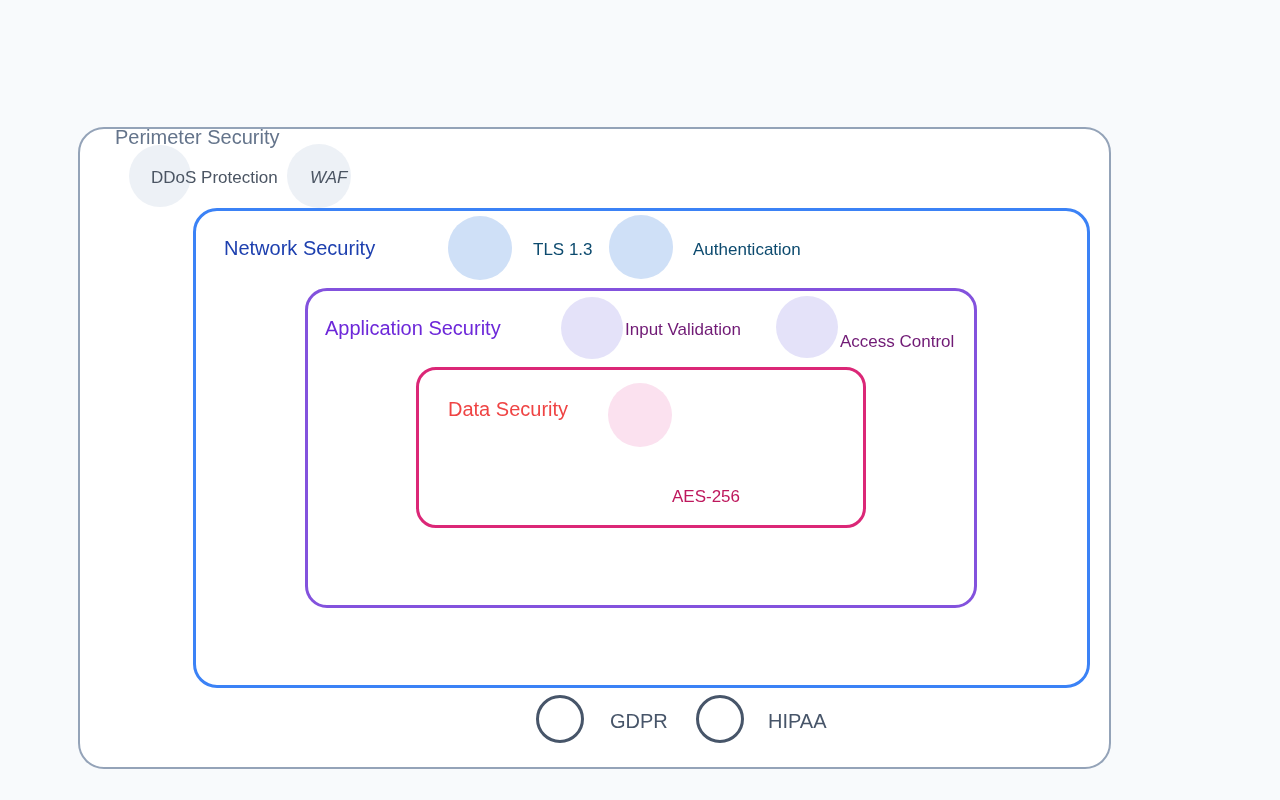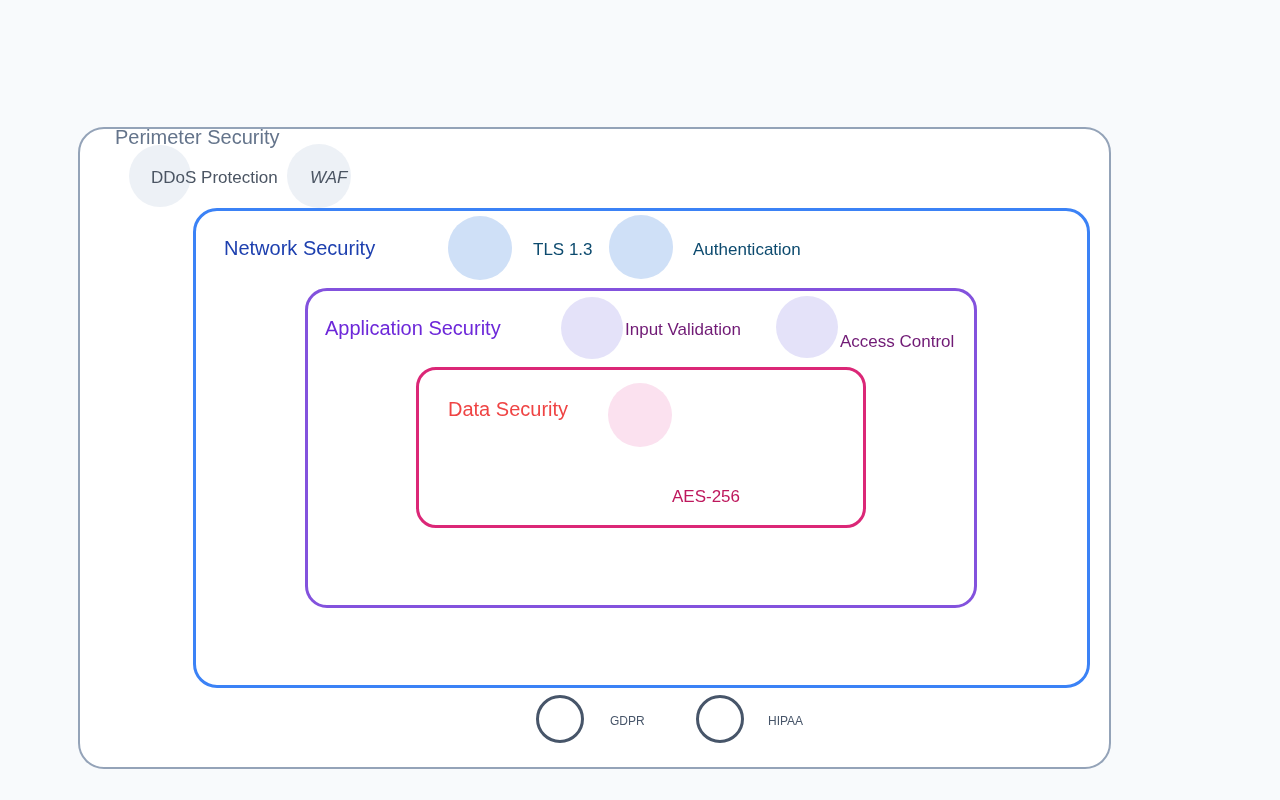--- a/index.html
+++ b/index.html
@@ -83,21 +83,21 @@
   .ring {
     position: absolute;
     width: 48px; height: 48px;
     border: 3px solid #475569;
     border-radius: 50%;
     box-sizing: border-box;
     background: transparent;
   }
   .compliance-label {
     position: absolute;
-    font-size: 12px;
+    font-size: 20px;
     line-height: 22px;
     color: #475569;
     white-space: nowrap;
   }
 </style>
 </head>
 <body>
 
 <div class="page">
 

